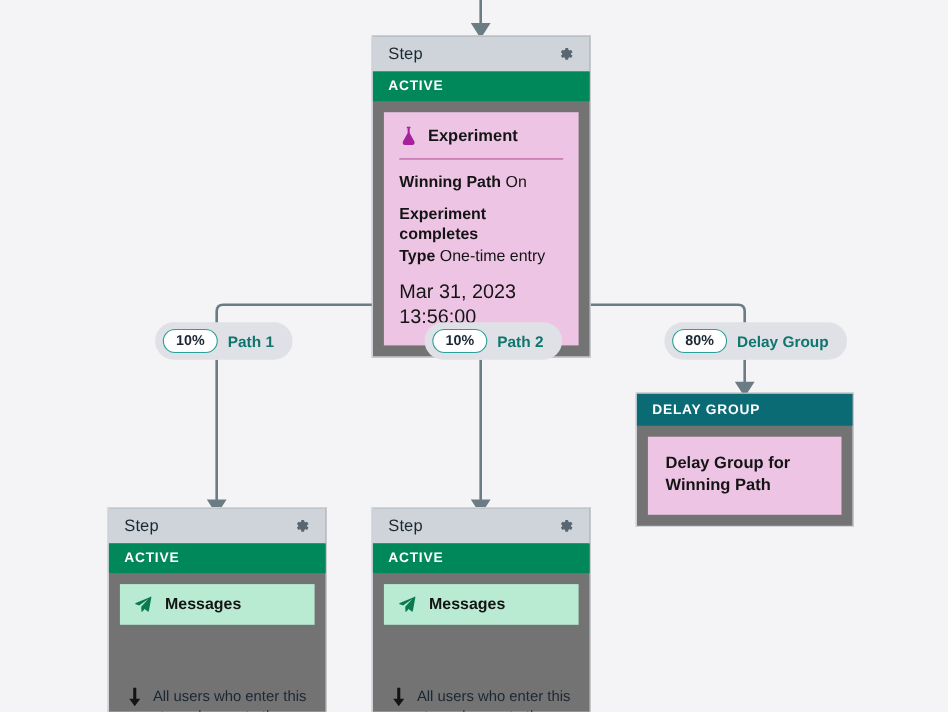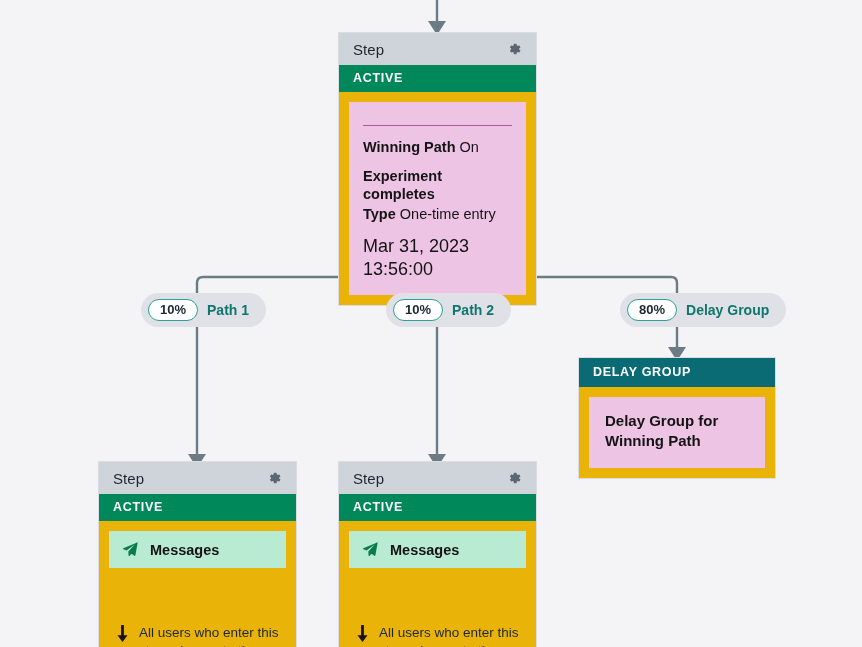--- a/index.html
+++ b/index.html
@@ -10,21 +10,21 @@
     overflow: hidden;
   }
   #canvas { position: relative; width: 862px; height: 647px; }
 
   
   #wires { position: absolute; inset: 0; width: 862px; height: 647px; z-index: 1; }
 
   
   .card {
     position: absolute;
-    background: #eab308;
+    background: #737373;
     border: 1px solid #dcdde3;
     z-index: 2;
   }
   .card-head {
     display: flex; align-items: center; justify-content: space-between;
     background: #ced4da;
     padding: 0 14px;
     height: 32px;
   }
   .card-head-title {
@@ -140,20 +140,28 @@
       <span>
         <svg class="gear" viewBox="0 0 20 20" fill="#5a6772">
           <path d="M10 6.4a3.6 3.6 0 100 7.2 3.6 3.6 0 000-7.2zm0 5.5a1.9 1.9 0 110-3.8 1.9 1.9 0 010 3.8z"></path>
           <path d="M17.6 11.4l-1.3-.7a6.6 6.6 0 000-1.4l1.3-.7a.7.7 0 00.3-.9l-1-1.8a.7.7 0 00-.9-.3l-1.4.5a6.5 6.5 0 00-1.2-.7l-.2-1.5a.7.7 0 00-.7-.6h-2a.7.7 0 00-.7.6l-.2 1.5c-.4.2-.8.4-1.2.7l-1.4-.5a.7.7 0 00-.9.3l-1 1.8a.7.7 0 00.3.9l1.3.7a6.6 6.6 0 000 1.4l-1.3.7a.7.7 0 00-.3.9l1 1.8c.2.3.6.4.9.3l1.4-.5c.4.3.8.5 1.2.7l.2 1.5c0 .4.3.6.7.6h2c.4 0 .7-.2.7-.6l.2-1.5c.4-.2.8-.4 1.2-.7l1.4.5c.3.1.7 0 .9-.3l1-1.8a.7.7 0 00-.3-.9z"></path>
         </svg>
       </span>
     </div>
     <div class="status-bar">ACTIVE</div>
     <div class="card-body">
       <div class="exp-box">
+        <div class="exp-title-row">
+          <span>
+            <svg class="flask" viewBox="0 0 18 20" fill="#a6219b">
+              <path d="M7.2 1.2h3.6v1.4H10v4.6l4.5 8.2c.8 1.5-.2 3.4-1.9 3.4H5.4c-1.7 0-2.7-1.9-1.9-3.4L8 7.2V2.6H7.2z"></path>
+            </svg>
+          </span>
+          <span class="exp-title">Experiment</span>
+        </div>
         <div class="exp-rule"></div>
         <div class="exp-line">
           <b>Winning Path</b>
           <span class="val">On</span>
         </div>
         <div class="exp-line" style="margin-bottom:2px;">
           <b>Experiment completes</b>
         </div>
         <div class="exp-line">
           <b>Type</b>
@@ -167,21 +175,21 @@
   <div class="pill" style="left:141px; top:293px;">
     <span class="pct">10%</span>
     <span class="pill-label">Path 1</span>
   </div>
 
   <div class="pill" style="left:386px; top:293px;">
     <span class="pct">10%</span>
     <span class="pill-label">Path 2</span>
   </div>
 
-  <div class="pill" style="left:620px; top:293px;justify-content:flex-end;">
+  <div class="pill" style="left:604px; top:293px;justify-content:flex-end;">
     <span class="pct">80%</span>
     <span class="pill-label">Delay Group</span>
   </div>
 
   <div class="card" style="left:578px; top:357px; width:198px;">
     <div class="dg-head">DELAY GROUP</div>
     <div class="dg-body">
       <div class="dg-inner">
         <div>Delay Group for</div>
         <div>Winning Path</div>

